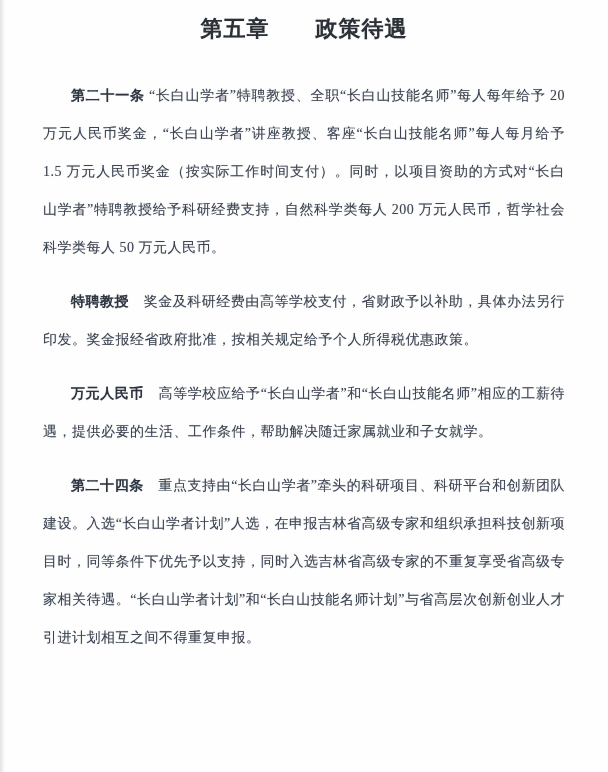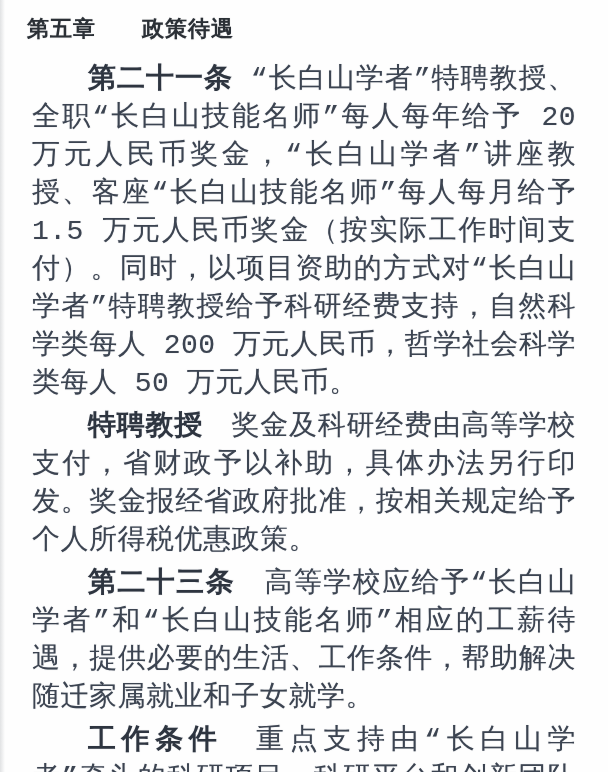--- a/index.html
+++ b/index.html
@@ -22,58 +22,57 @@
     position: absolute;
     left: 0; top: 0; bottom: 0;
     width: 5px;
     background: linear-gradient(to right, rgba(150,155,160,0.28), rgba(150,155,160,0.0));
     pointer-events: none;
   }
   .content {
     padding: 12px 27px 0 27px;
   }
   .chapter-title {
-    text-align: left;
+    text-align: center;
     font-size: 22px;
     line-height: 34px;
     font-weight: bold;
     color: #2b3036;
     letter-spacing: 1px;
-    margin: 0 0 15px 0;
+    margin: 0 0 31px 0;
     text-shadow: 0 0 1px rgba(45,50,60,0.35);
   }
   .body-text p {
-    margin: 5px;
-    font-size: 28px;
+    margin: 16px;
+    font-size: 14px;
     line-height: 38px;
     color: #3c4451;
     text-align: justify;
     text-indent: 2em;
     letter-spacing: 0.5px;
     text-shadow: 0 0 1px rgba(60,70,88,0.35);
-    font-family: Liberation Mono, monospace;
   }
   .body-text p .leader {
     font-weight: bold;
     color: #2e3540;
   }
 </style>
 </head>
 <body>
 
 <div class="doc-page">
   <div class="content">
 
     <h1 class="chapter-title">第五章　　政策待遇</h1>
 
     <div class="body-text">
 
       <p><span class="leader">第二十一条</span><span> “长白山学者”特聘教授、全职“长白山技能名师”每人每年给予 20 万元人民币奖金，“长白山学者”讲座教授、客座“长白山技能名师”每人每月给予 1.5 万元人民币奖金（按实际工作时间支付）。同时，以项目资助的方式对“长白山学者”特聘教授给予科研经费支持，自然科学类每人 200 万元人民币，哲学社会科学类每人 50 万元人民币。</span></p>
 
       <p><span class="leader">特聘教授</span><span>　奖金及科研经费由高等学校支付，省财政予以补助，具体办法另行印发。奖金报经省政府批准，按相关规定给予个人所得税优惠政策。</span></p>
 
-      <p><span class="leader">第二十三条</span><span>　高等学校应给予“长白山学者”和“长白山技能名师”相应的工薪待遇，提供必要的生活、工作条件，帮助解决随迁家属就业和子女就学。</span></p>
+      <p><span class="leader">万元人民币</span><span>　高等学校应给予“长白山学者”和“长白山技能名师”相应的工薪待遇，提供必要的生活、工作条件，帮助解决随迁家属就业和子女就学。</span></p>
 
-      <p><span class="leader">工作条件</span><span>　重点支持由“长白山学者”牵头的科研项目、科研平台和创新团队建设。入选“长白山学者计划”人选，在申报吉林省高级专家和组织承担科技创新项目时，同等条件下优先予以支持，同时入选吉林省高级专家的不重复享受省高级专家相关待遇。“长白山学者计划”和“长白山技能名师计划”与省高层次创新创业人才引进计划相互之间不得重复申报。</span></p>
+      <p><span class="leader">第二十四条</span><span>　重点支持由“长白山学者”牵头的科研项目、科研平台和创新团队建设。入选“长白山学者计划”人选，在申报吉林省高级专家和组织承担科技创新项目时，同等条件下优先予以支持，同时入选吉林省高级专家的不重复享受省高级专家相关待遇。“长白山学者计划”和“长白山技能名师计划”与省高层次创新创业人才引进计划相互之间不得重复申报。</span></p>
 
     </div>
   </div>
 </div>
 
 </body></html>

